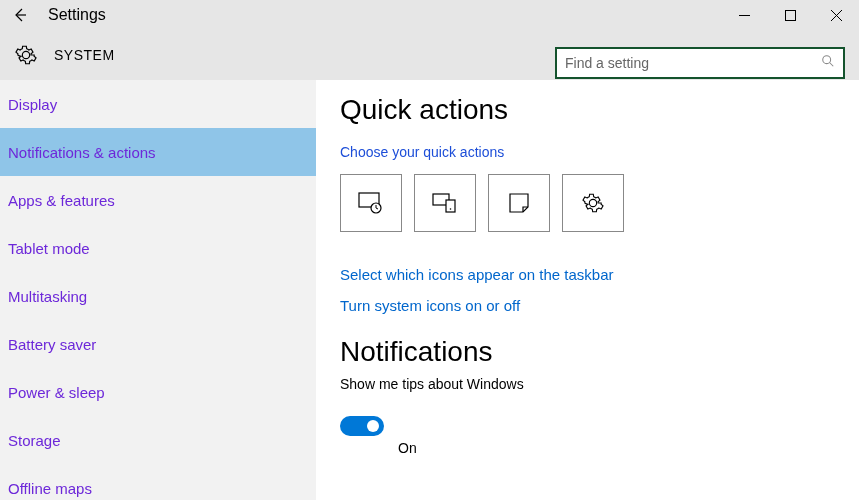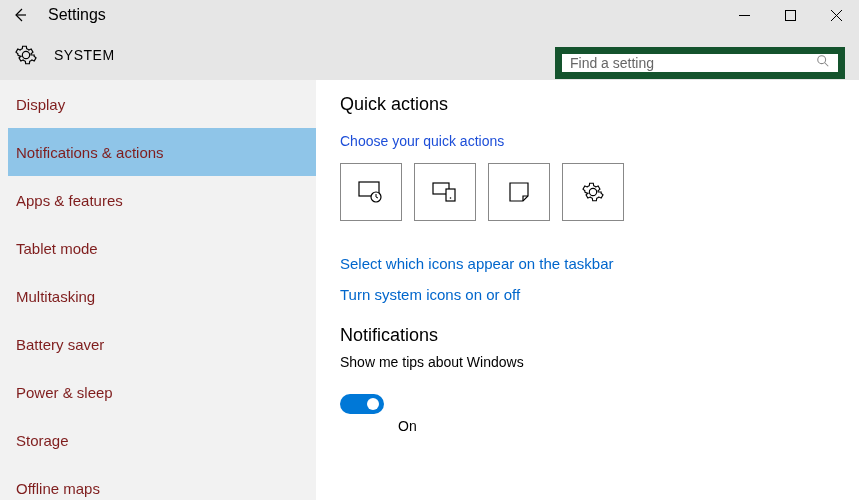--- a/index.html
+++ b/index.html
@@ -6,30 +6,30 @@
     body { width: 859px; height: 500px; background: #fff; overflow: hidden; }
     .titlebar { height: 30px; background: #e6e6e6; display: flex; align-items: center; }
     .back-btn { width: 40px; height: 30px; display: flex; align-items: center; justify-content: center; cursor: pointer; }
     .app-title { font-size: 16px; color: #000; margin-left: 8px; }
     .titlebar-spacer { flex: 1; }
     .sys-btn { width: 46px; height: 30px; display: flex; align-items: center; justify-content: center; cursor: pointer; }
     .header { height: 50px; background: #e6e6e6; display: flex; align-items: center; padding: 0 10px; }
     .header-icon { width: 28px; height: 28px; display: flex; align-items: center; justify-content: center; margin-right: 14px; margin-left: 2px; }
     .header-title { font-size: 14px; font-weight: 400; letter-spacing: 0.5px; }
     .header-spacer { flex: 1; }
-    .search-box { width: 290px; height: 32px; border: 7px solid #14532d; background: #fff; display: flex; align-items: center; padding: 0 8px; margin-right: 4px; margin-top: 16px; }
+    .search-box { width: 290px; height: 32px; border: 2px solid #14532d; background: #fff; display: flex; align-items: center; padding: 0 8px; margin-right: 4px; margin-top: 16px; }
     .search-box input { flex: 1; border: none; outline: none; font-size: 14px; color: #333; background: transparent; }
     .search-box input::placeholder { color: #666; }
     .search-icon { color: #888; }
     .content { display: flex; height: 420px; }
     .sidebar { width: 316px; background: #f2f2f2; border-right: 0; }
-    .sidebar-item { height: 48px; display: flex; align-items: center; padding: 0 8px; font-size: 15px; cursor: pointer; color: #7f1d1d; margin-left: 8px; }
+    .sidebar-item { height: 48px; display: flex; align-items: center; padding: 0 8px; font-size: 15px; cursor: pointer; color: #6d28d9; }
     .sidebar-item.selected { background: #8fc5e8; }
     .main { flex: 1; padding: 14px 24px; overflow: auto; }
-    .section-h1 { font-size: 18px; font-weight: 300; margin-bottom: 18px; color: #000; }
+    .section-h1 { font-size: 28px; font-weight: 300; margin-bottom: 18px; color: #000; }
     .section-sub { font-size: 14px; color: #1d4ed8; margin-bottom: 14px; }
     .qa-row { display: flex; gap: 12px; margin-bottom: 34px; }
     .qa-tile { width: 62px; height: 58px; border: 1px solid #888; display: flex; align-items: center; justify-content: center; cursor: pointer; }
     .link { color: #0066cc; font-size: 15px; margin-bottom: 14px; display: block; cursor: pointer; }
     .section-h1.notif { margin-top: 22px; margin-bottom: 8px; }
     .toggle-label { font-size: 14px; margin-bottom: 4px; }
     .toggle-row { display: flex; align-items: center; gap: 14px; }
     .toggle { width: 44px; height: 20px; border-radius: 10px; background: #0078d7; position: relative; cursor: pointer; }
     .toggle-knob { width: 12px; height: 12px; border-radius: 50%; background: #fff; position: absolute; top: 4px; right: 5px; }
     .toggle-state { font-size: 14px; margin-top: 44px; }

